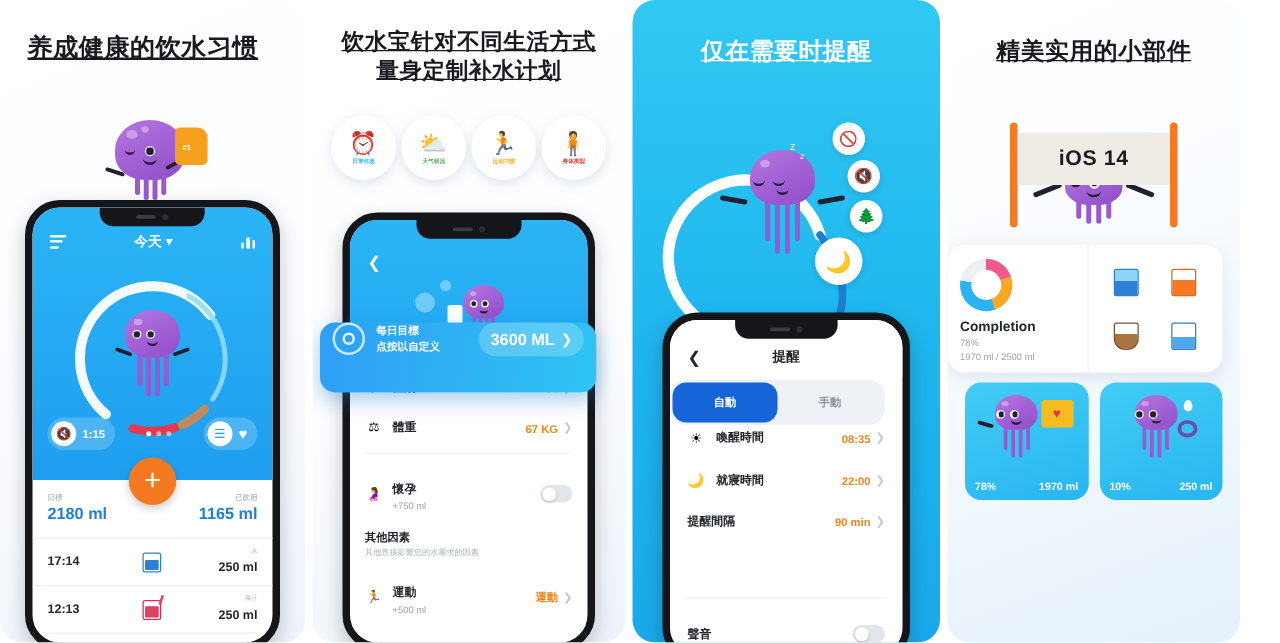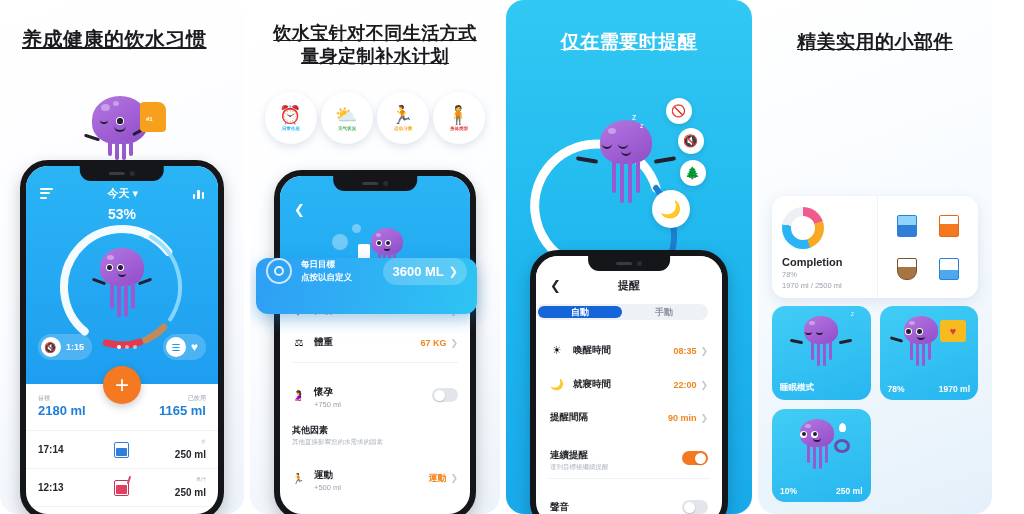--- a/index.html
+++ b/index.html
@@ -135,21 +135,21 @@
     align-items:center; justify-content:center; gap:2px; }
   .badge .g { font-size:18px; line-height:1; }
   .badge .bl { font-size:4.5px; font-weight:bold; }
 
   
   .p3 .phone { left:24px; top:250px; width:198px; height:280px; }
   .p3hdr { position:absolute; left:0; right:0; top:0; height:46px; background:#fff; }
   .p3hdr .bk { position:absolute; left:14px; top:22px; font-size:13px; color:#23262b; }
   .p3hdr .ttl { position:absolute; left:0; right:0; top:22px; text-align:center;
     font-size:11px; font-weight:bold; color:#23262b; }
-  .segwrap { position:absolute; left:0; right:14px; top:48px; height:16px;
+  .segwrap { position:absolute; left:0; right:14px; top:48px; height:36px;
     background:#eef1f5; border-radius:13px; display:flex; padding:2px; }
   .seg { flex:1; border-radius:11px; display:flex; align-items:center; justify-content:center;
     font-size:9px; font-weight:bold; color:#8d95a1; }
   .seg.act { background:#1565d8; color:#fff; }
   .remrow { position:absolute; left:0; right:0; display:flex; align-items:center; padding:0 14px; gap:9px; }
   .remrow .ic3 { width:14px; text-align:center; font-size:11px; }
   .remrow .nm { font-size:9.5px; font-weight:bold; color:#23262b; }
   .remrow .sub { font-size:6.5px; color:#a9b1bc; margin-top:1px; }
   .remrow .rv { margin-left:auto; font-size:9px; font-weight:bold; color:#f0851f;
     display:flex; align-items:center; gap:4px; }
@@ -157,21 +157,21 @@
     display:flex; align-items:center; justify-content:center; font-size:12px;
     box-shadow:0 2px 6px rgba(0,0,0,.12); }
 
   
   .bannerwrap { position:absolute; top:92px; left:50%; transform:translateX(-50%);
     width:150px; height:96px; }
   .bpost { position:absolute; top:6px; width:6px; height:84px; background:#f47920; border-radius:3px; }
   .bcloth { position:absolute; top:14px; left:14px; right:14px; height:42px;
     background:#efece5; border-radius:2px; display:flex; align-items:center; justify-content:center;
     font-size:17px; font-weight:bold; color:#1b1b1f; letter-spacing:.5px; z-index:3; }
-  .wcard { position:absolute; left:14px; right:14px; top:196px; height:102px;
+  .wcard { position:absolute; left:0; right:14px; top:196px; height:102px;
     background:#fff; border-radius:14px; display:flex; box-shadow:0 4px 14px rgba(90,120,160,.16); }
   .wcard .lft { flex:1; padding:11px 10px; border-right:1px solid #f0f2f5; }
   .wcard .rgt { flex:1; display:grid; grid-template-columns:1fr 1fr; place-items:center; padding:8px; }
   .donut { width:42px; height:42px; border-radius:50%;
     background:conic-gradient(#f05a8c 0deg 70deg,#f9a825 70deg 160deg,#2ab4f5 160deg 280deg,#eceff3 280deg 360deg);
     position:relative; }
   .donut::after { content:''; position:absolute; inset:9px; background:#fff; border-radius:50%; }
   .wcard .cp { font-size:11px; font-weight:bold; color:#23262b; margin-top:7px; }
   .wcard .cs { font-size:7.5px; color:#9aa2ad; margin-top:2px; }
   .wicon { width:20px; height:22px; position:relative; }
@@ -227,21 +227,20 @@
           <span>今天</span>
           <span>▾</span>
         </div>
         <div class="bars">
           <i style="height:5px"></i>
             <i style="height:9px"></i>
             <i style="height:7px"></i>
         </div>
       </div>
 
-      <div class="pct">53%</div>
 
       <div class="ringwrap">
         <svg viewBox="0 0 142 142" width="142" height="142">
           <circle cx="71" cy="71" r="58" fill="none" stroke="#ffffff" stroke-width="8" stroke-linecap="round" stroke-dasharray="195 170" transform="rotate(130 71 71)" opacity="0.95"></circle>
           <circle cx="71" cy="71" r="58" fill="none" stroke="#8fdcff" stroke-width="4" stroke-linecap="round" stroke-dasharray="95 270" transform="rotate(300 71 71)" opacity="0.9"></circle>
           <circle cx="71" cy="71" r="58" fill="none" stroke="#e23b4e" stroke-width="7" stroke-linecap="round" stroke-dasharray="34 330" transform="rotate(72 71 71)"></circle>
           <circle cx="71" cy="71" r="58" fill="none" stroke="#c28a5a" stroke-width="7" stroke-linecap="round" stroke-dasharray="22 342" transform="rotate(44 71 71)"></circle>
         </svg>
         <div class="octo" style="position:absolute;left:41px;top:32px;width:60px;height:78px;">
           <div class="head" style="top:0;width:44px;height:38px;">
@@ -491,77 +490,70 @@
             <span style="color:#c3c9d2">❯</span>
           </span>
       </div>
       <div class="remrow" style="top:155px;">
         <span class="nm" style="margin-left:0">提醒間隔</span>
         <span class="rv">
             <span>90 min</span>
             <span style="color:#c3c9d2">❯</span>
           </span>
       </div>
-      <div class="remrow" style="top:188px;">
-        <span>
-          <span class="nm">連續提醒</span>
-          <span class="sub" style="display:block">達到目標後繼續提醒</span>
-        </span>
-        <span class="tog on"></span>
-      </div>
       <div class="divline" style="top:222px;"></div>
       <div class="remrow" style="top:244px;">
         <span class="nm">聲音</span>
         <span class="tog"></span>
       </div>
     </div>
   </div>
 
   <div class="panel p4">
     <div class="headline">精美实用的小部件</div>
 
+    <div class="bannerwrap">
+      <div class="bpost" style="left:8px;"></div>
+      <div class="bpost" style="right:8px;"></div>
+      <div class="bcloth">iOS 14</div>
+      <div class="octo" style="position:absolute;left:44px;top:38px;width:62px;height:58px;">
+        <div class="head" style="top:0;width:46px;height:34px;">
+          <div class="shine" style="left:7px;top:6px;width:7px;height:5px;"></div>
+        </div>
+        <div class="wink" style="left:12px;top:15px;width:9px;height:5px;"></div>
+        <div class="eye open" style="left:27px;top:12px;width:9px;height:9px;"></div>
+        <div class="mouth" style="top:21px;width:12px;height:7px;"></div>
+        <div class="legs" style="top:31px;">
+          <i style="width:4px;height:14px;margin:0 2px;"></i>
+            <i style="width:4px;height:18px;margin:0 2px;"></i>
+          <i style="width:4px;height:18px;margin:0 2px;"></i>
+            <i style="width:4px;height:14px;margin:0 2px;"></i>
+        </div>
+        <div class="arm" style="left:-18px;top:20px;width:24px;height:4px;transform:rotate(-22deg);"></div>
+        <div class="arm" style="right:-18px;top:20px;width:24px;height:4px;transform:rotate(22deg);"></div>
+      </div>
+    </div>
 
     <div class="wcard">
       <div class="lft">
         <div class="donut"></div>
         <div class="cp">Completion</div>
         <div class="cs">78%</div>
         <div class="cs">1970 ml / 2500 ml</div>
       </div>
       <div class="rgt">
         <div class="wicon" style="border:1.8px solid #2f7fd8;border-radius:2px;background:linear-gradient(180deg,#8fd4fb 45%,#2f7fd8 45%);"></div>
         <div class="wicon" style="border:1.8px solid #e06a14;border-radius:2px;background:linear-gradient(180deg,#fff 40%,#f47920 40%);"></div>
         <div class="wicon" style="border:1.8px solid #7a5230;border-radius:2px 2px 9px 9px;background:linear-gradient(180deg,#fff 42%,#a8743f 42%);"></div>
         <div class="wicon" style="border:1.8px solid #2f7fd8;border-radius:2px;background:linear-gradient(180deg,#fff 55%,#4ea8ee 55%);"></div>
       </div>
     </div>
 
     <div class="wtiles">
 
-      <div class="wtile">
-        <div class="octo" style="position:absolute;left:50%;transform:translateX(-50%);top:10px;width:50px;height:56px;">
-          <div class="head" style="top:0;width:34px;height:28px;">
-              <div class="shine" style="left:5px;top:5px;width:6px;height:4px;"></div>
-            </div>
-          <div class="wink" style="left:9px;top:15px;width:7px;height:4px;"></div>
-          <div class="wink" style="left:20px;top:15px;width:7px;height:4px;"></div>
-          <div class="legs" style="top:26px;">
-            <i style="width:3px;height:18px;margin:0 1.5px;"></i>
-              <i style="width:3px;height:24px;margin:0 1.5px;"></i>
-            <i style="width:3px;height:24px;margin:0 1.5px;"></i>
-              <i style="width:3px;height:18px;margin:0 1.5px;"></i>
-          </div>
-          <div class="arm" style="left:-6px;top:24px;width:13px;height:3px;transform:rotate(12deg);"></div>
-          <div class="arm" style="right:-6px;top:24px;width:13px;height:3px;transform:rotate(-12deg);"></div>
-          <div style="position:absolute;right:-8px;top:-6px;color:#cfefff;font-size:7px;">z</div>
-        </div>
-        <div class="foot">
-          <span>睡眠模式</span>
-        </div>
-      </div>
 
       <div class="wtile">
         <div class="octo" style="position:absolute;left:42%;transform:translateX(-50%);top:10px;width:50px;height:56px;">
           <div class="head" style="top:0;width:34px;height:28px;">
               <div class="shine" style="left:5px;top:5px;width:6px;height:4px;"></div>
             </div>
           <div class="eye open" style="left:9px;top:12px;width:7px;height:7px;"></div>
           <div class="eye open" style="left:20px;top:12px;width:7px;height:7px;"></div>
           <div class="mouth" style="top:19px;width:9px;height:5px;"></div>
           <div class="legs" style="top:26px;">

